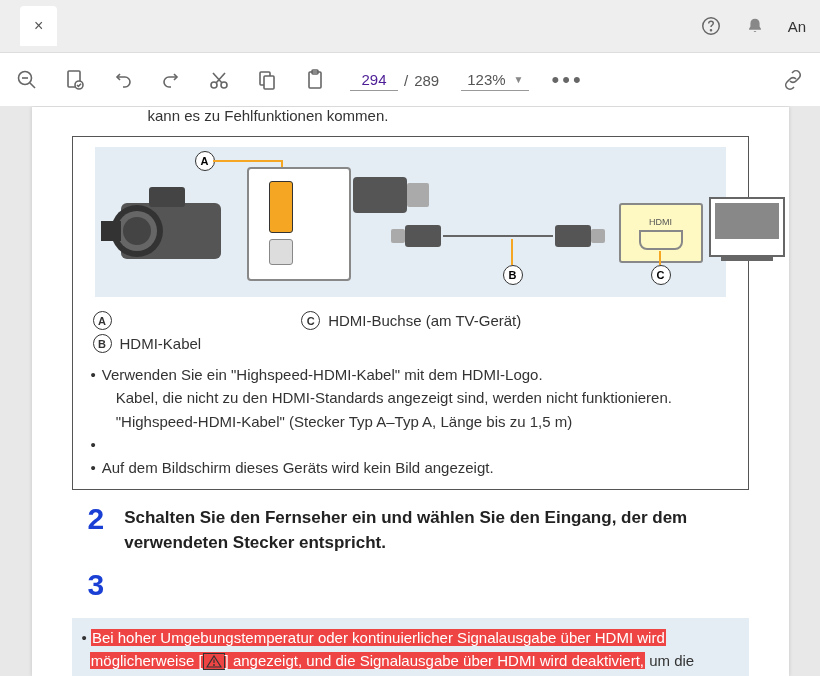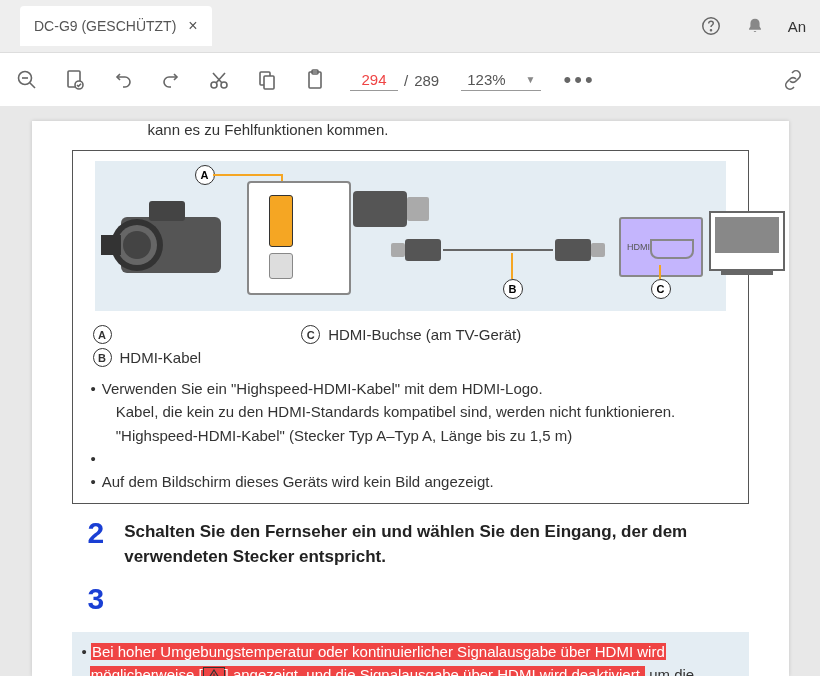--- a/index.html
+++ b/index.html
@@ -7,27 +7,27 @@
 .tabbar{background:#eee;height:52px;display:flex;align-items:center;border-bottom:1px solid #ddd}
 .tab{background:#fff;height:40px;margin-left:20px;padding:0 14px;display:flex;align-items:center;gap:12px;border-radius:4px 4px 0 0;font-size:14px;color:#555}
 .tab .close{color:#555;font-size:16px;cursor:pointer}
 .tabbar .right{margin-left:auto;display:flex;align-items:center;gap:22px;padding-right:14px;color:#666}
 .ticon{width:22px;height:22px;display:flex;align-items:center;justify-content:center}
 .ticon svg{width:22px;height:22px;stroke:#666;fill:none;stroke-width:1.6}
 .toolbar{background:#fff;height:54px;display:flex;align-items:center;gap:22px;padding:0 14px;border-bottom:1px solid #ddd;color:#666}
 .tb-icon{width:26px;height:26px;display:flex;align-items:center;justify-content:center}
 .tb-icon svg{width:24px;height:24px;stroke:#666;fill:none;stroke-width:1.6}
 .page-ctrl{display:flex;align-items:center;gap:6px;font-size:15px;color:#555}
-.page-ctrl input{width:44px;border:none;border-bottom:1px solid #999;text-align:center;font-size:15px;padding:2px;color:#ef4444;background:transparent}
-.zoom-ctrl{display:flex;align-items:center;gap:20px;font-size:15px;color:#555;border-bottom:1px solid #999;padding:2px 6px}
+.page-ctrl input{width:44px;border:none;border-bottom:1px solid #999;text-align:center;font-size:15px;padding:2px;color:#4c1d95;background:transparent}
+.zoom-ctrl{display:flex;align-items:center;gap:8px;font-size:15px;color:#555;border-bottom:1px solid #999;padding:2px 6px}
 .zoom-ctrl .chev{font-size:10px;color:#888}
 .viewer{position:absolute;top:106px;left:0;right:0;bottom:0;background:#e8e8e8;display:flex;justify-content:center;overflow:hidden}
 .sidepill{position:absolute;top:128px;left:0;width:26px;height:30px;background:#fff;border:1px solid #ccc;border-left:none;border-radius:0 14px 14px 0;display:flex;align-items:center;justify-content:center}
 .sidepill svg{width:18px;height:12px;stroke:#555;fill:none;stroke-width:2}
-.page{width:757px;background:#fff;margin-top:15px;box-shadow:0 0 4px rgba(0,0,0,.15);padding:0 0 20px 0;position:relative}
+.page{width:757px;background:#fff;margin-top:1px;box-shadow:0 0 4px rgba(0,0,0,.15);padding:0 0 20px 0;position:relative}
 .truncated{color:#333;font-size:15px;padding:0 0 4px 116px}
 .boxed{margin:8px 40px 0 40px;border:1px solid #555;padding:10px 12px 10px 12px}
 .diagram{background:#e4edf3;height:150px;margin:0 10px 14px 10px;position:relative}
 .lbl-legend{display:flex;gap:60px;padding:0 8px;font-size:15px;color:#333}
 .lbl-legend .col{display:flex;flex-direction:column;gap:4px}
 .lbl-legend .row{display:flex;align-items:center;gap:8px}
 .circ{width:17px;height:17px;border:1.4px solid #333;border-radius:50%;display:flex;align-items:center;justify-content:center;font-size:11px;font-weight:bold}
 .bullets{margin:10px 0 0 6px;font-size:15px;color:#333;line-height:1.55}
 .bullets .b{display:flex;gap:6px}
 .bullets .b .dot{flex:0 0 auto}
@@ -53,35 +53,34 @@
 .leadA2{position:absolute;left:186px;top:13px;width:2px;height:26px;background:#f5a623}
 .plugL{position:absolute;left:258px;top:30px;width:54px;height:36px;background:#555;border-radius:4px}
 .plugL:after{content:"";position:absolute;right:-22px;top:6px;width:22px;height:24px;background:#aaa;border-radius:2px}
 .plugSL{position:absolute;left:310px;top:78px;width:36px;height:22px;background:#555;border-radius:3px}
 .plugSL:before{content:"";position:absolute;left:-14px;top:4px;width:14px;height:14px;background:#aaa;border-radius:2px}
 .wire{position:absolute;left:348px;top:88px;width:110px;height:2px;background:#666}
 .plugSR{position:absolute;left:460px;top:78px;width:36px;height:22px;background:#555;border-radius:3px}
 .plugSR:after{content:"";position:absolute;right:-14px;top:4px;width:14px;height:14px;background:#aaa;border-radius:2px}
 .callB{position:absolute;left:408px;top:118px;width:18px;height:18px;border:1.4px solid #333;border-radius:50%;background:#fff;display:flex;align-items:center;justify-content:center;font-size:11px;font-weight:bold}
 .leadB{position:absolute;left:416px;top:92px;width:2px;height:26px;background:#f5a623}
-.hdmibox{position:absolute;left:524px;top:56px;width:80px;height:56px;border:2px solid #888;background:#c4b5fd;border-radius:3px;display:flex;flex-direction:row;align-items:center;justify-content:center;font-size:9px;color:#555}
+.hdmibox{position:absolute;left:524px;top:56px;width:80px;height:56px;border:2px solid #888;background:#fef9c3;border-radius:3px;display:flex;flex-direction:column;align-items:center;justify-content:center;font-size:9px;color:#555}
 .hdmibox .jack{width:40px;height:16px;border:2px solid #888;border-radius:0 0 8px 8px;margin-top:3px}
 .callC{position:absolute;left:556px;top:118px;width:18px;height:18px;border:1.4px solid #333;border-radius:50%;background:#fff;display:flex;align-items:center;justify-content:center;font-size:11px;font-weight:bold}
 .leadC{position:absolute;left:564px;top:104px;width:2px;height:14px;background:#f5a623}
 .tv{position:absolute;left:614px;top:50px;width:72px;height:56px;border:2px solid #666;background:#fff}
 .tv .scr{position:absolute;left:4px;top:4px;right:4px;height:36px;background:#888}
 .tv .stand{position:absolute;left:10px;bottom:-6px;width:52px;height:6px;background:#666}
 .dots{font-size:22px;letter-spacing:3px;color:#666}
 </style>
 </head>
 <body>
 
 <div class="tabbar">
   <div class="tab">
-    <span>DC-G9 (GESCHÜTZT)</span>
     <span class="close">×</span>
   </div>
   <div class="right">
     <span class="ticon">
       <svg viewBox="0 0 24 24">
           <circle cx="12" cy="12" r="9"></circle>
           <path d="M9.5 9.2c0-1.4 1.1-2.5 2.5-2.5s2.5 1 2.5 2.3c0 1-.6 1.6-1.4 2.2-.8.6-1.1 1-1.1 1.9"></path>
           <circle cx="12" cy="16.6" r=".6" fill="#666"></circle>
         </svg>
     </span>
@@ -222,21 +221,21 @@
               <span>HDMI-Buchse (am TV-Gerät)</span>
             </div>
         </div>
       </div>
 
       <div class="bullets">
         <div class="b">
             <span class="dot">•</span>
             <div>
           <span>Verwenden Sie ein "Highspeed-HDMI-Kabel" mit dem HDMI-Logo.</span>
-          <div class="sub">Kabel, die kein zu den HDMI-Standards kompatibel sind, werden nicht funktionieren.</div>
+          <div class="sub">Kabel, die nicht zu den HDMI-Standards angezeigt sind, werden nicht funktionieren.</div>
           <div class="sub">"Highspeed-HDMI-Kabel" (Stecker Typ A–Typ A, Länge bis zu 1,5 m)</div>
         </div>
           </div>
         <div class="b">
             <span class="dot">•</span>
           </div>
         <div class="b">
             <span class="dot">•</span>
             <div>
           <span>Auf dem Bildschirm dieses Geräts wird kein Bild angezeigt.</span>

